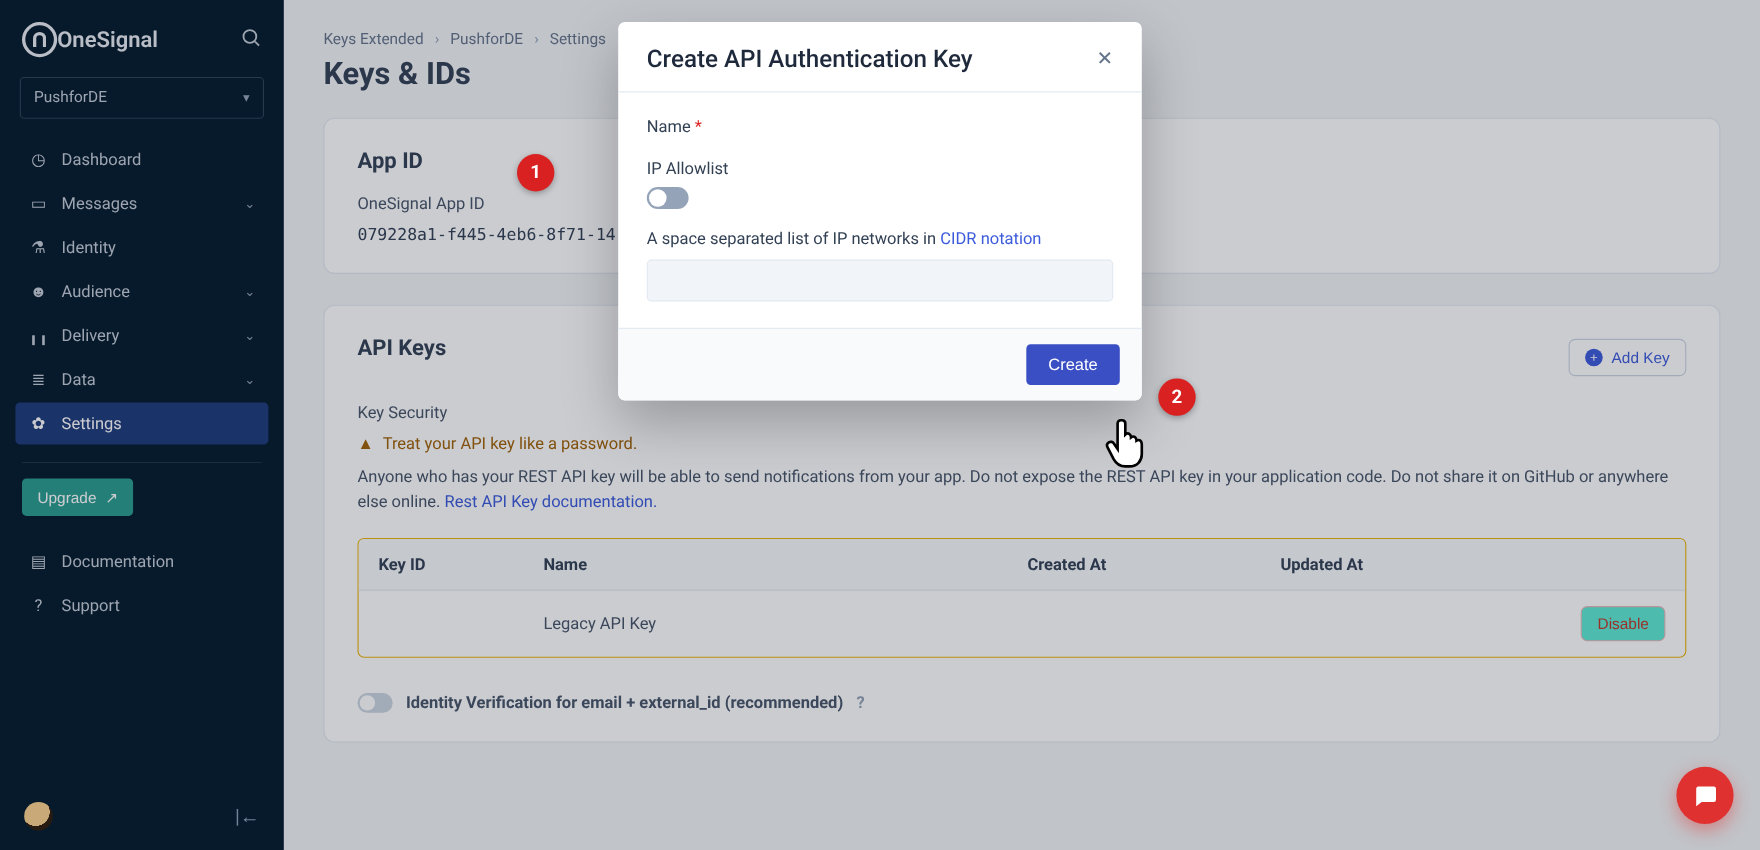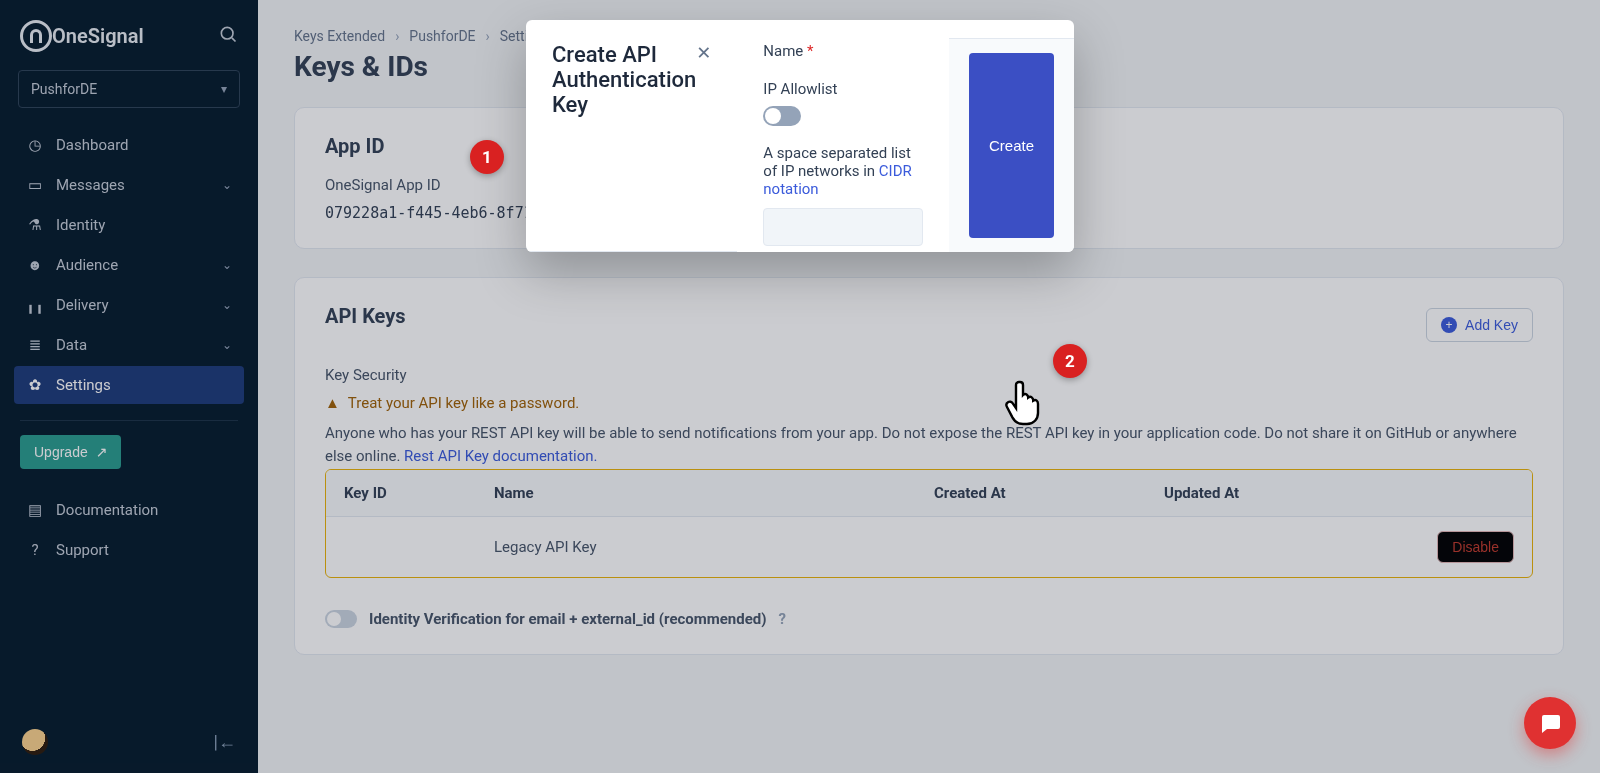--- a/index.html
+++ b/index.html
@@ -64,39 +64,39 @@
 .card h2 { font-size: 20px; color: #334155; font-weight: 700; margin-bottom: 18px; }
 .card .sub { font-size: 15px; color: #475569; margin-bottom: 10px; }
 .card .mono { font-family: ui-monospace, Menlo, monospace; font-size: 15px; color: #334155; }
 .apikeys-header { display: flex; justify-content: space-between; align-items: center; margin-bottom: 20px; }
 .add-key-btn {
   border: 1px solid #cbd5e1; background: #fff; color: #3b5bdb;
   padding: 8px 14px; border-radius: 6px; font-size: 14px;
   display: flex; align-items: center; gap: 8px; cursor: pointer;
 }
 .warn { color: #a16207; display: flex; align-items: center; gap: 8px; margin-bottom: 10px; font-size: 15px; }
-.desc { color: #475569; font-size: 15px; line-height: 1.55; }
+.desc { color: #475569; font-size: 15px; line-height: 1.55; margin-bottom: 20px; }
 .desc a { color: #3b5bdb; text-decoration: none; }
 .table { width: 100%; border: 1px solid #eab308; border-radius: 6px; overflow: hidden; margin-bottom: 32px; }
 .thead, .trow { display: grid; grid-template-columns: 150px 1fr 230px 230px 120px; align-items: center; padding: 14px 18px; }
 .thead { background: #f8fafc; color: #334155; font-weight: 700; font-size: 15px; border-bottom: 1px solid #e2e8f0; }
 .trow { font-size: 15px; color: #475569; }
-.disable-btn { border: 1px solid #e4b9b9; color: #c0392b; background: #000000; padding: 7px 14px; border-radius: 6px; font-size: 14px; cursor: pointer; justify-self: end; }
+.disable-btn { border: 1px solid #e4b9b9; color: #c0392b; background: #5eead4; padding: 7px 14px; border-radius: 6px; font-size: 14px; cursor: pointer; justify-self: end; }
 .identity-row { display: flex; align-items: center; gap: 12px; color: #475569; font-size: 15px; font-weight: bold; }
 .toggle-off { width: 32px; height: 18px; background: #cbd5e1; border-radius: 10px; position: relative; display: inline-block; }
 .toggle-off::after { content: ""; position: absolute; width: 14px; height: 14px; background: #fff; border-radius: 50%; top: 2px; left: 2px; }
 
 .modal-overlay {
   position: absolute; inset: 0; background: rgba(17,24,39,0.22);
   display: flex; justify-content: center; align-items: flex-start;
 }
 .modal {
-  width: 548px; background: #fff; border-radius: 6px; margin-top: 20px;
+  width: 476px; background: #fff; border-radius: 6px; margin-top: 20px;
   box-shadow: 0 20px 50px rgba(0,0,0,0.25); overflow: hidden;
-  display: flex; flex-direction: row;
+  display: flex; flex-direction: column;
 }
 .modal-header {
   padding: 22px 26px 16px 26px; border-bottom: 1px solid #e2e8f0;
   display: flex; justify-content: space-between; align-items: flex-start;
 }
 .modal-title { font-size: 22px; font-weight: 500; color: #1e293b; }
 .modal-close { color: #64748b; font-size: 18px; cursor: pointer; background: none; border: none; }
 .modal-body { padding: 22px 26px 6px 26px; }
 .form-label { font-size: 15px; color: #334155; margin-bottom: 8px; display: block; }
 .req { color: #dc2626; }

